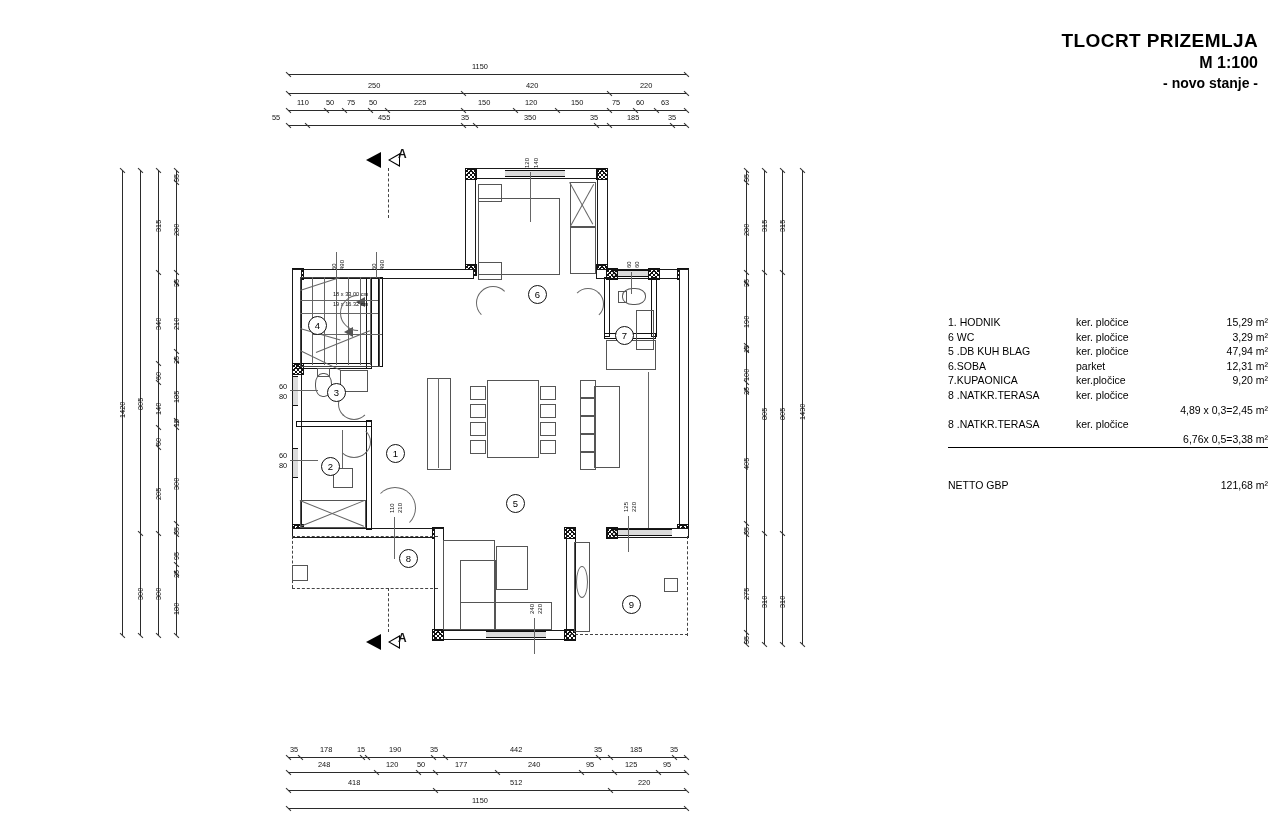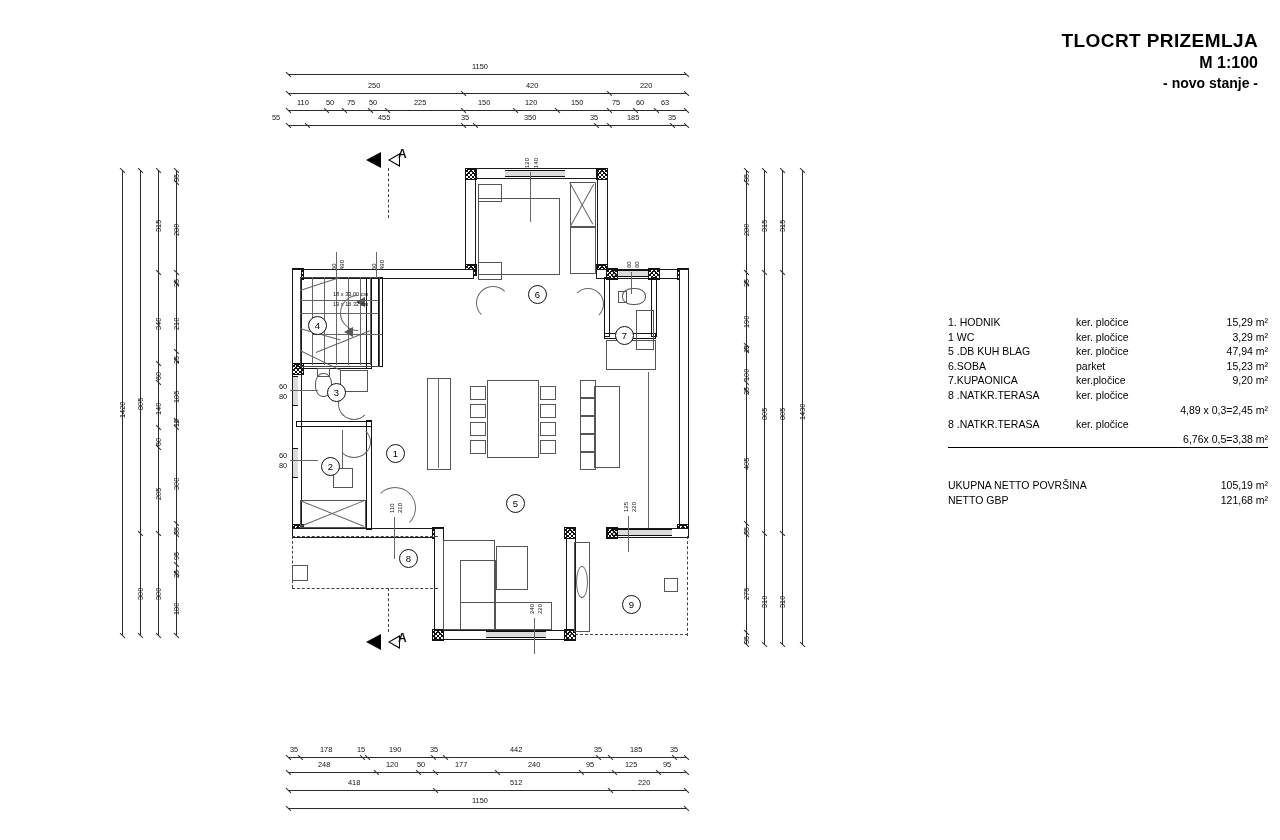--- a/index.html
+++ b/index.html
@@ -70,33 +70,33 @@
 
 <div class="abs" id="legend">
   <table>
     <tbody>
       <tr>
         <td class="c1">1. HODNIK</td>
         <td class="c2">ker. pločice</td>
         <td class="c3">15,29 m²</td>
       </tr>
       <tr>
-        <td class="c1">1  WC</td>
+        <td class="c1">6  WC</td>
         <td class="c2">ker. pločice</td>
         <td class="c3">3,29 m²</td>
       </tr>
       <tr>
         <td class="c1">5 .DB KUH BLAG</td>
         <td class="c2">ker. pločice</td>
         <td class="c3">47,94 m²</td>
       </tr>
       <tr>
         <td class="c1">6.SOBA</td>
         <td class="c2">parket</td>
-        <td class="c3">15,23 m²</td>
+        <td class="c3">12,31 m²</td>
       </tr>
       <tr>
         <td class="c1">7.KUPAONICA</td>
         <td class="c2">ker.pločice</td>
         <td class="c3">9,20 m²</td>
       </tr>
       <tr>
         <td class="c1">8 .NATKR.TERASA</td>
         <td class="c2">ker. pločice</td>
         <td class="c3"></td>
@@ -112,25 +112,20 @@
       </tr>
       <tr>
         <td class="c1"></td>
         <td class="cspan" colspan="2">6,76x 0,5=3,38 m²</td>
       </tr>
     </tbody>
   </table>
   <div class="legend-rule"></div>
   <table class="totals">
       <tbody>
-    <tr>
-      <td class="c1">UKUPNA NETTO POVRŠINA</td>
-      <td class="c2"></td>
-      <td class="c3">105,19  m²</td>
-    </tr>
     <tr>
       <td class="c1">NETTO GBP</td>
       <td class="c2"></td>
       <td class="c3">121,68  m²</td>
     </tr>
   </tbody>
     </table>
 </div>
 
 <div class="abs" id="plan" style="left:0;top:0;width:900px;height:840px;">

